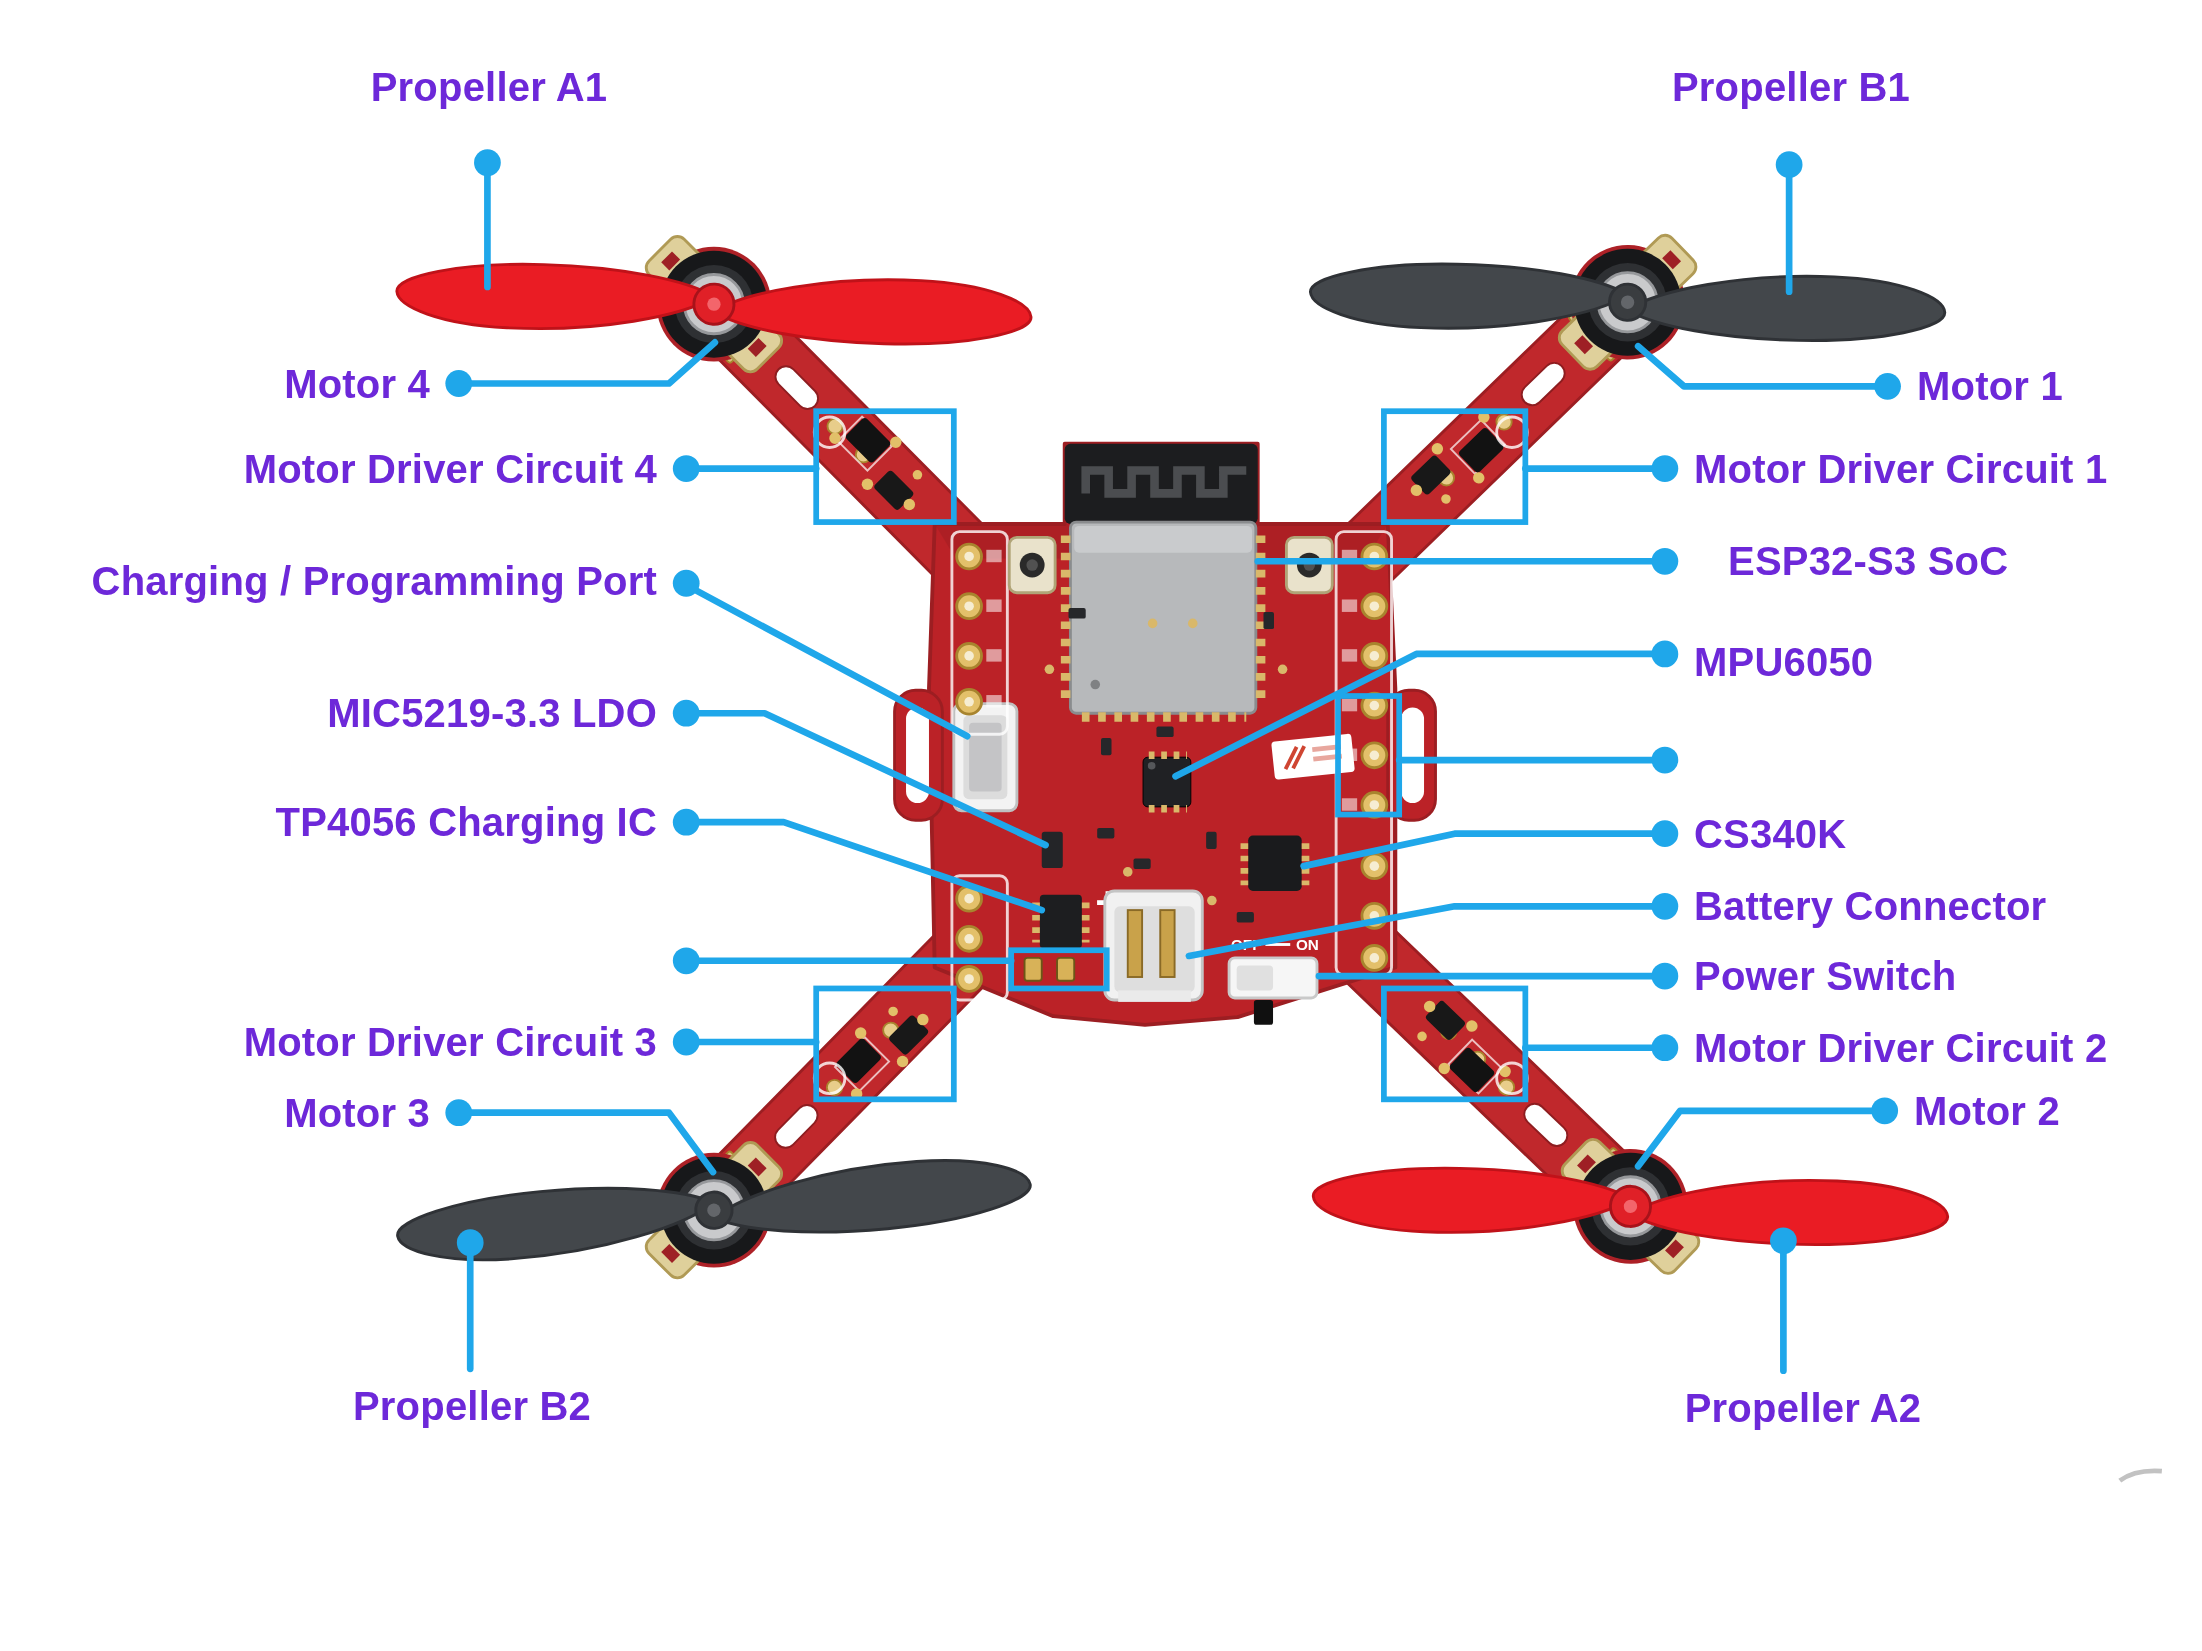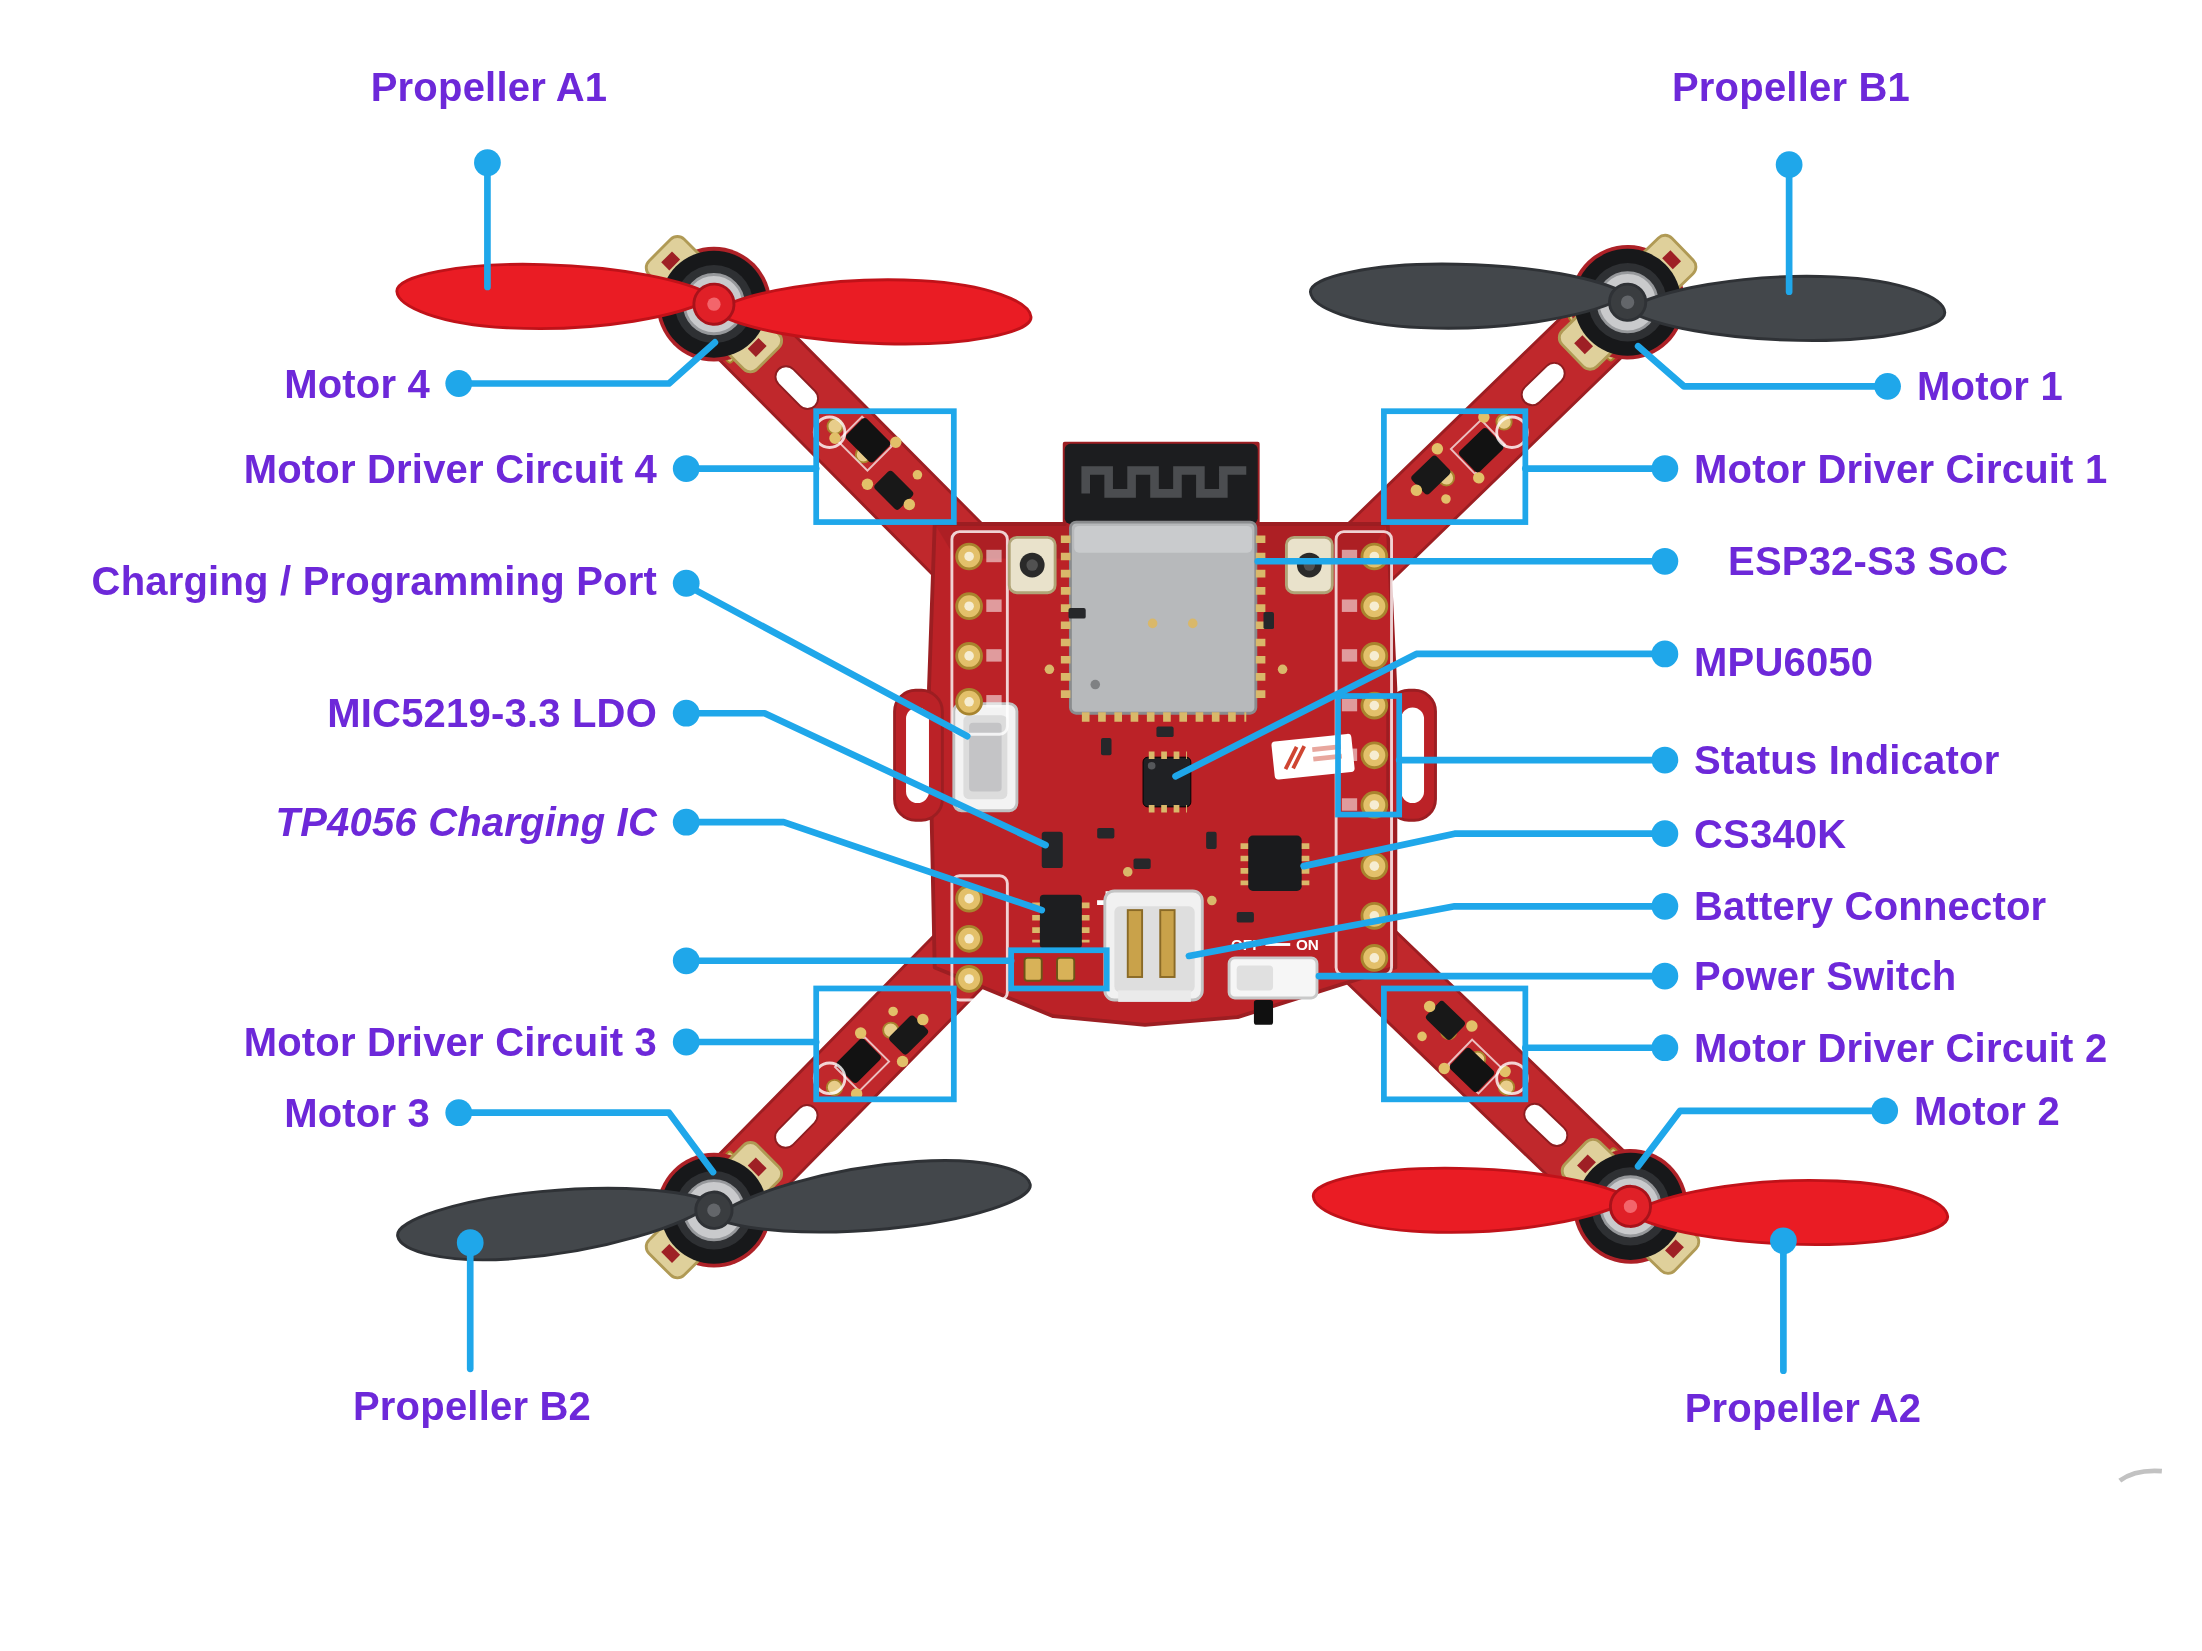--- a/index.html
+++ b/index.html
@@ -383,29 +383,28 @@
   <path d="M2218,1549 q16,-12 44,-10" stroke="#c2c2c2" stroke-width="5" fill="none"></path>
 </svg>
 
 <div class="lbl center" style="left:489px;top:61px;">Propeller A1</div>
 <div class="lbl center" style="left:1791px;top:61px;">Propeller B1</div>
 
 <div class="lbl" style="right:1772px;top:358px;">Motor 4</div>
 <div class="lbl" style="right:1545px;top:443px;">Motor Driver Circuit 4</div>
 <div class="lbl" style="right:1545px;top:555px;">Charging / Programming Port</div>
 <div class="lbl" style="right:1545px;top:687px;">MIC5219-3.3 LDO</div>
-<div class="lbl" style="right:1545px;top:796px;font-style:italic;">TP4056 Charging IC</div>
+<div class="lbl" style="right:1545px;top:796px;">TP4056 Charging IC</div>
 <div class="lbl" style="right:1545px;top:1016px;">Motor Driver Circuit 3</div>
 <div class="lbl" style="right:1772px;top:1087px;">Motor 3</div>
 
 <div class="lbl" style="left:1917px;top:360px;">Motor 1</div>
 <div class="lbl" style="left:1694px;top:443px;">Motor Driver Circuit 1</div>
 <div class="lbl" style="left:1694px;top:535px;margin-left:34px;">ESP32-S3 SoC</div>
 <div class="lbl" style="left:1694px;top:636px;">MPU6050</div>
-<div class="lbl" style="left:1694px;top:734px;">Status Indicator</div>
 <div class="lbl" style="left:1694px;top:808px;">CS340K</div>
 <div class="lbl" style="left:1694px;top:880px;">Battery Connector</div>
 <div class="lbl" style="left:1694px;top:950px;">Power Switch</div>
 <div class="lbl" style="left:1694px;top:1022px;">Motor Driver Circuit 2</div>
 <div class="lbl" style="left:1914px;top:1085px;">Motor 2</div>
 
 <div class="lbl center" style="left:472px;top:1380px;">Propeller B2</div>
 <div class="lbl center" style="left:1803px;top:1382px;">Propeller A2</div>
 
 </div>

